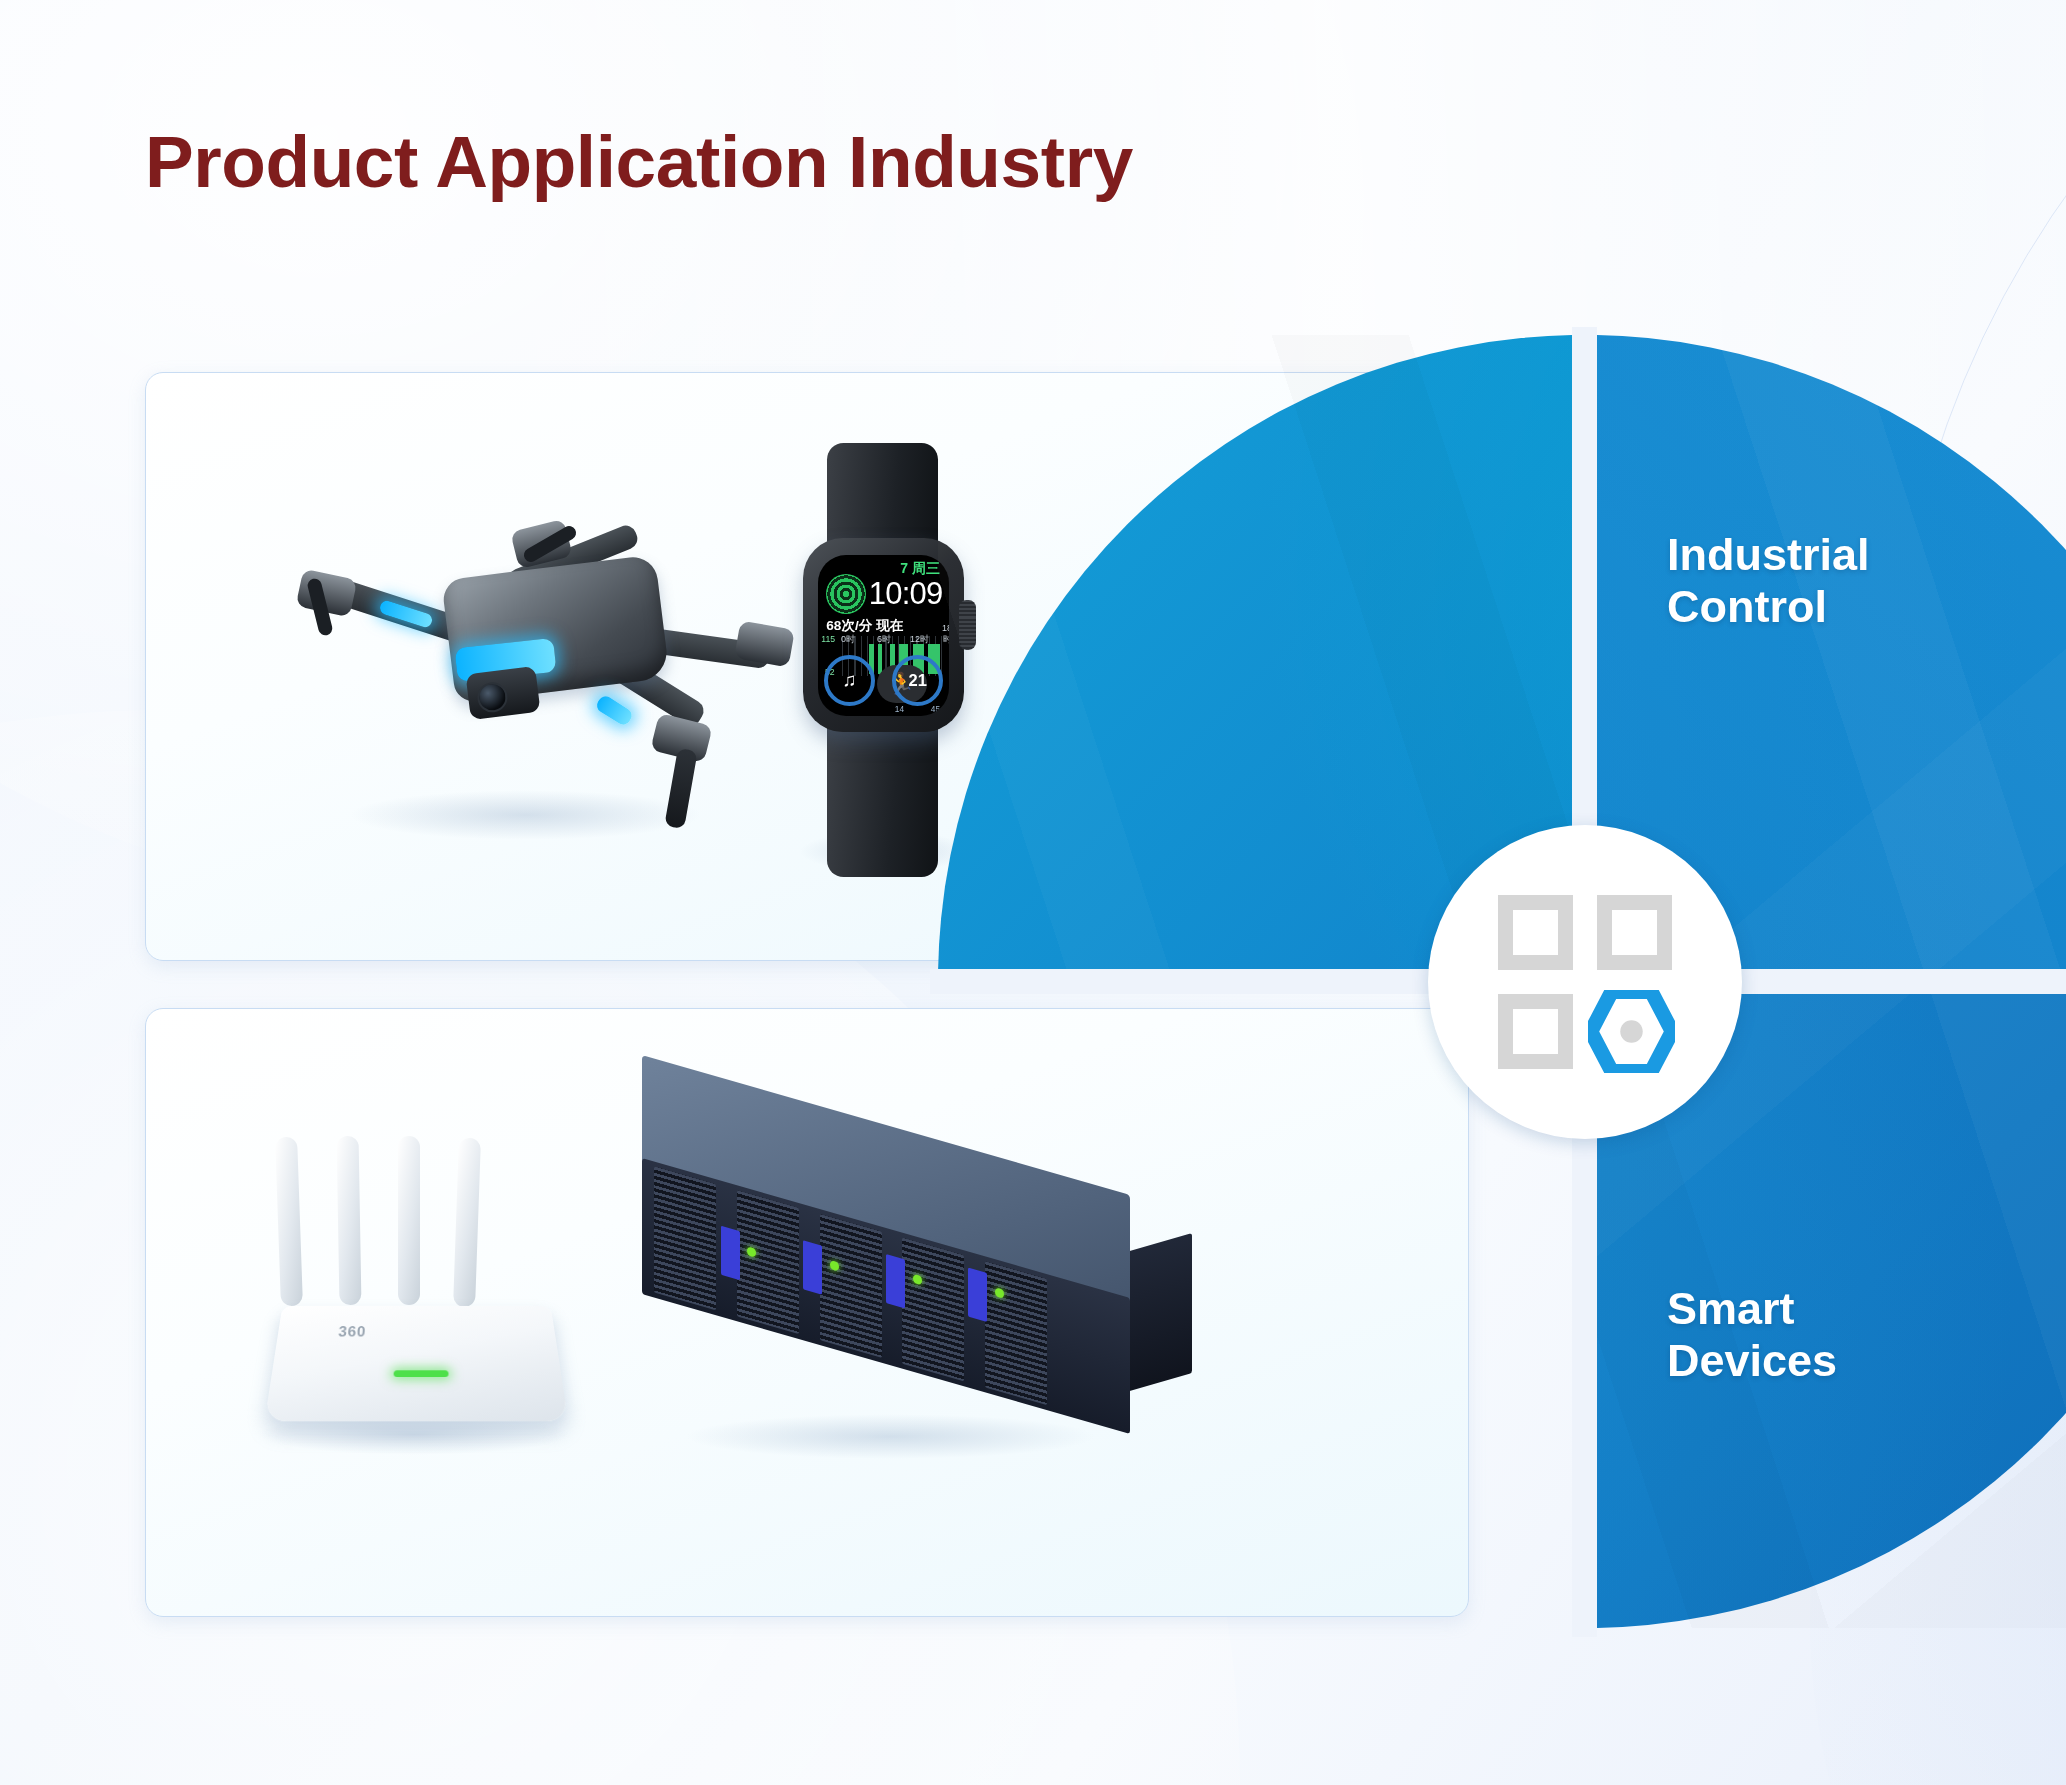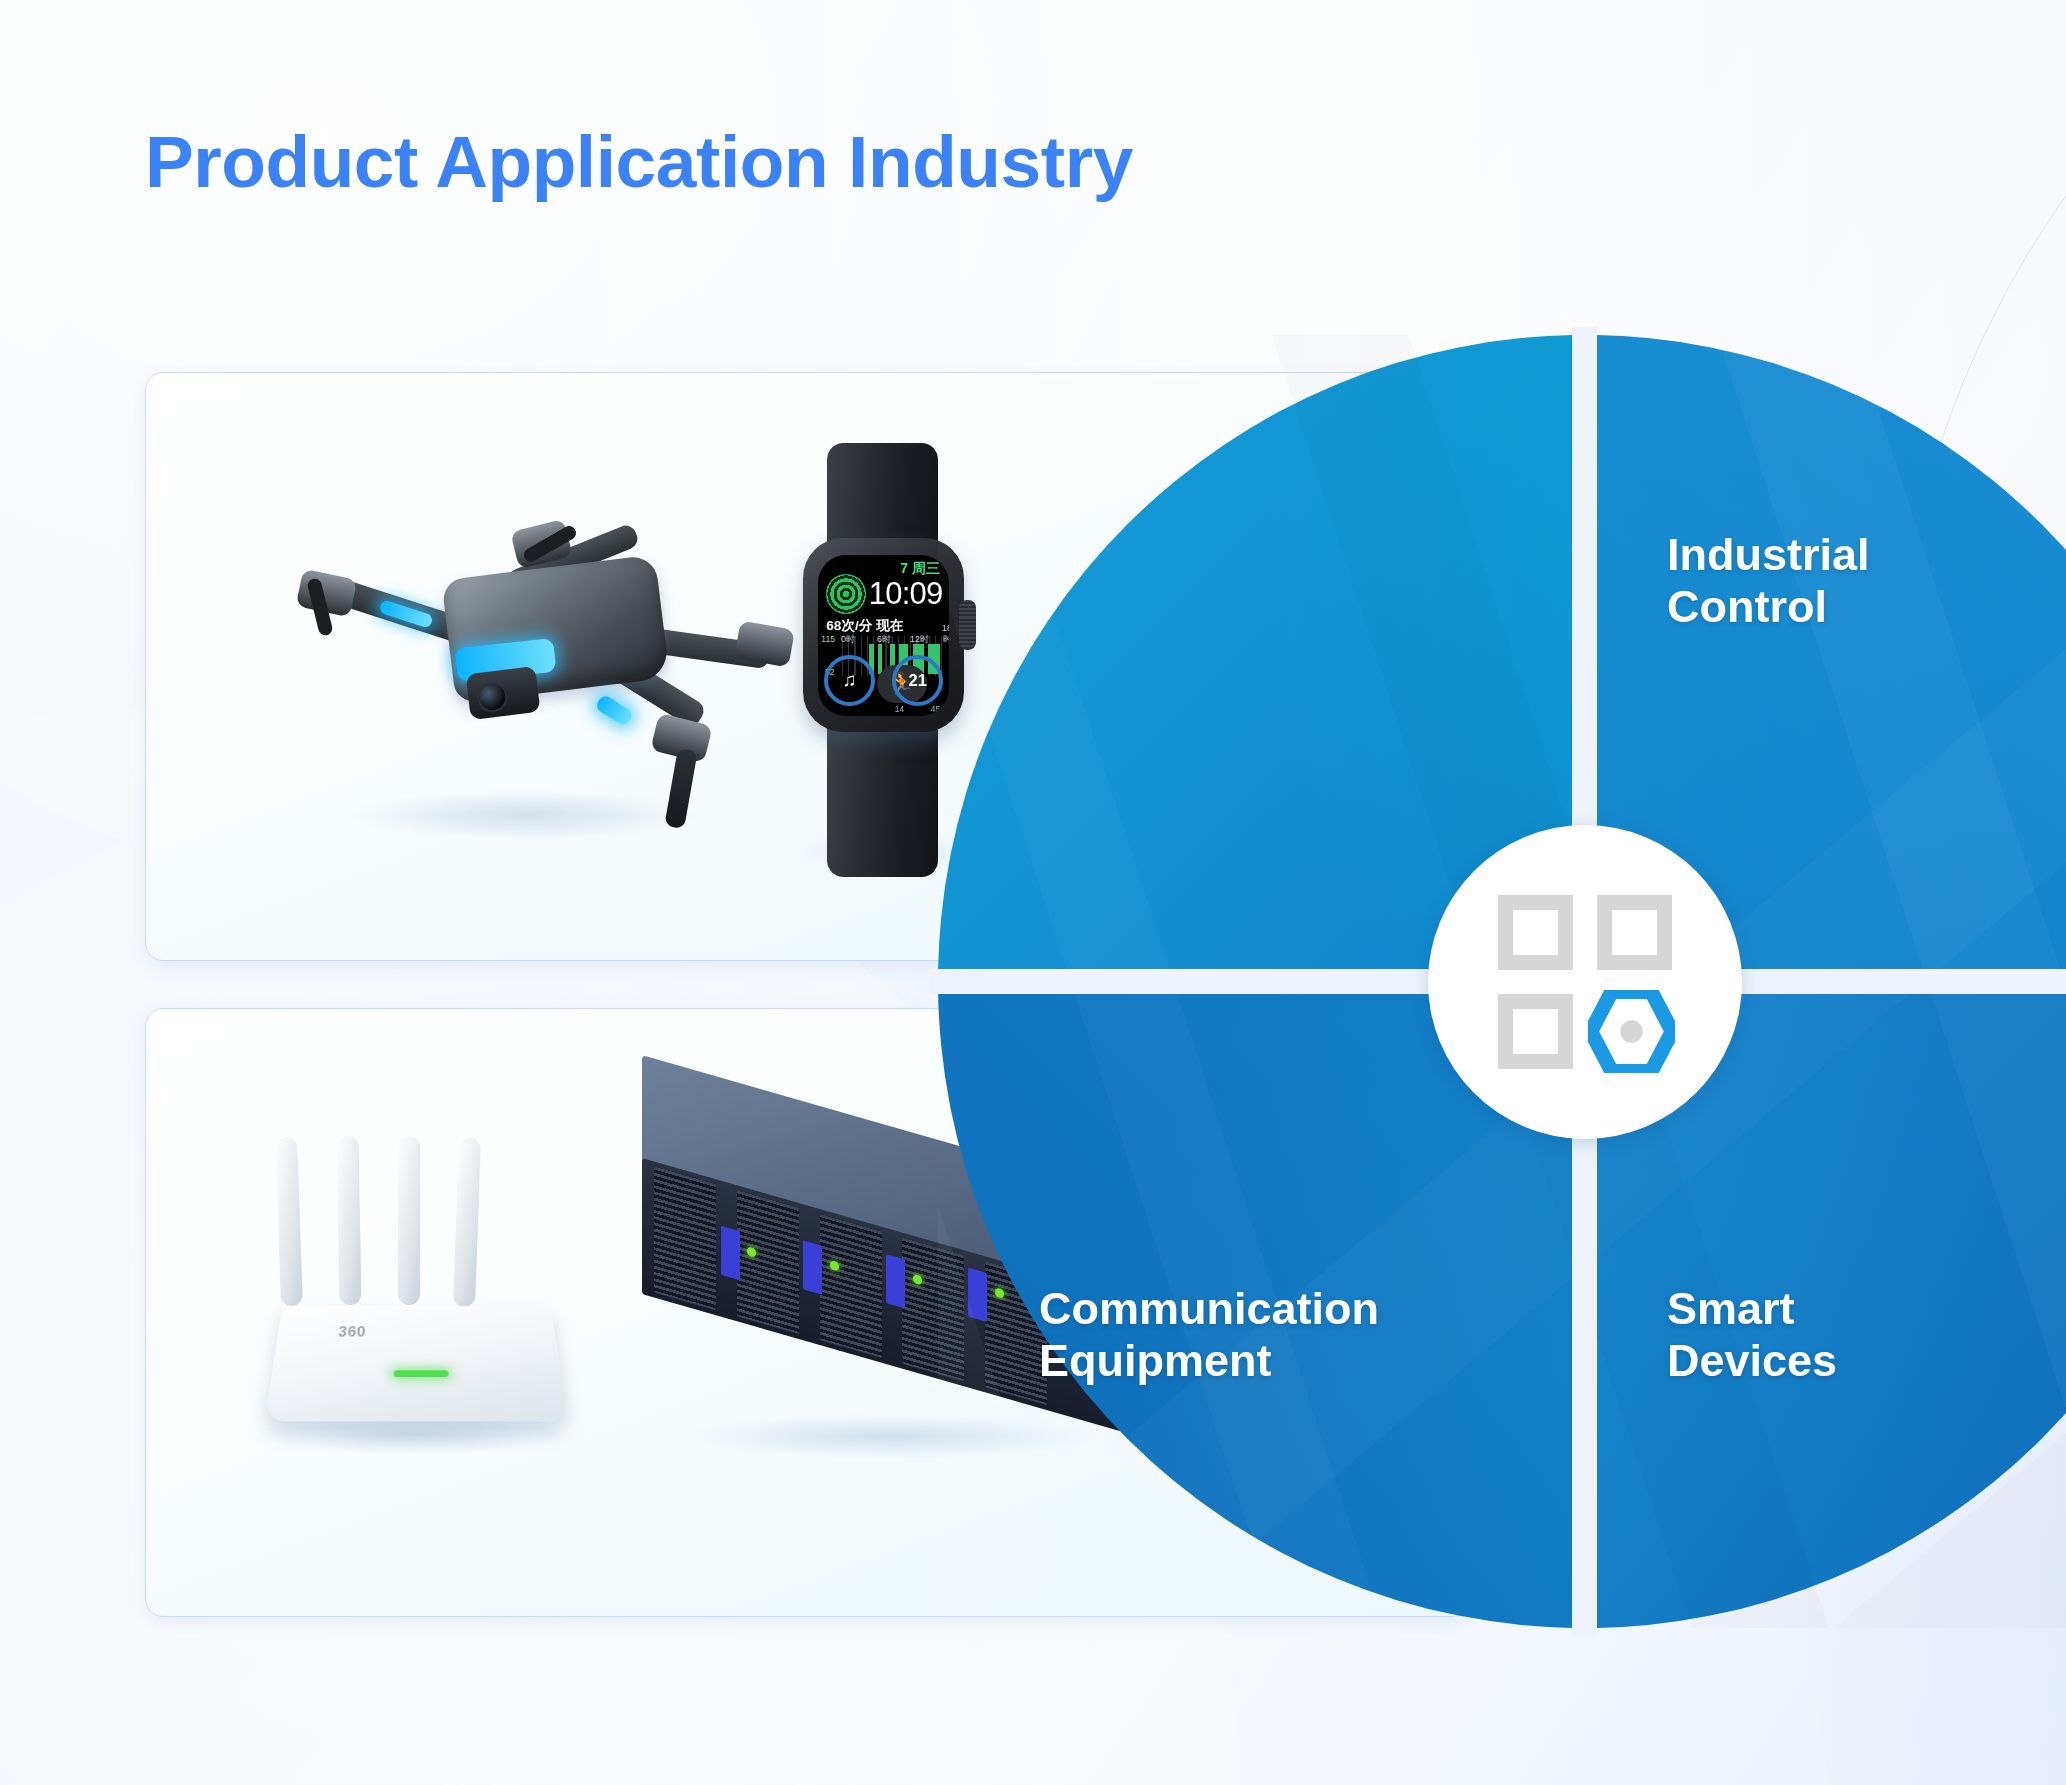--- a/index.html
+++ b/index.html
@@ -20,21 +20,21 @@
   .bg-sweep{position:absolute;top:-248px;left:496px;width:2149px;height:992px;
       transform:rotate(-12deg);
       background:linear-gradient(100deg,rgba(255,255,255,0) 0%,rgba(255,255,255,.85) 40%,rgba(255,255,255,0) 80%);}
   .bg-arc{position:absolute;right:-620px;top:-207px;width:1901px;height:1901px;border-radius:50%;
       border:0.8px solid rgba(196,213,240,.55);}
   .bg-arc2{position:absolute;left:-909px;bottom:-1074px;width:2149px;height:2149px;border-radius:50%;
       background:radial-gradient(circle at 60% 35%,rgba(255,255,255,.75),rgba(255,255,255,0) 62%);}
 
   
   #title{position:absolute;left:145px;top:120px;
-      font-size:73px;font-weight:bold;color:#3b82f6;letter-spacing:-0.4px;
+      font-size:73px;font-weight:bold;color:#7f1d1d;letter-spacing:-0.4px;
       text-shadow:0 1.2px 0 rgba(255,255,255,.6);white-space:nowrap;}
 
   
   .card{position:absolute;border:1.2px solid #c8dcf3;border-radius:18px;
       background:linear-gradient(160deg,#ffffff 0%,#fbfeff 35%,#ecf8fd 100%);
       box-shadow:0 5.8px 17.4px rgba(150,175,210,.18);overflow:hidden;text-align:right;}
   .card.tl{left:145px;top:372px;width:1322px;height:587px;}
   .card.bl{left:145px;top:1008px;width:1322px;height:607px;}
 
   
@@ -282,27 +282,20 @@
   </div>
 
   <div class="quad q-tr">
     <div class="fill">
         <div class="q-texture"></div>
       </div>
     <div class="q-label">Industrial
 Control</div>
   </div>
 
-  <div class="quad q-bl">
-    <div class="fill">
-        <div class="q-texture"></div>
-      </div>
-    <div class="q-label">Communication
-Equipment</div>
-  </div>
 
   <div class="quad q-br">
     <div class="fill">
         <div class="q-texture"></div>
       </div>
     <div class="q-label">Smart
 Devices</div>
   </div>
 
   <div id="gutter-v"></div>

